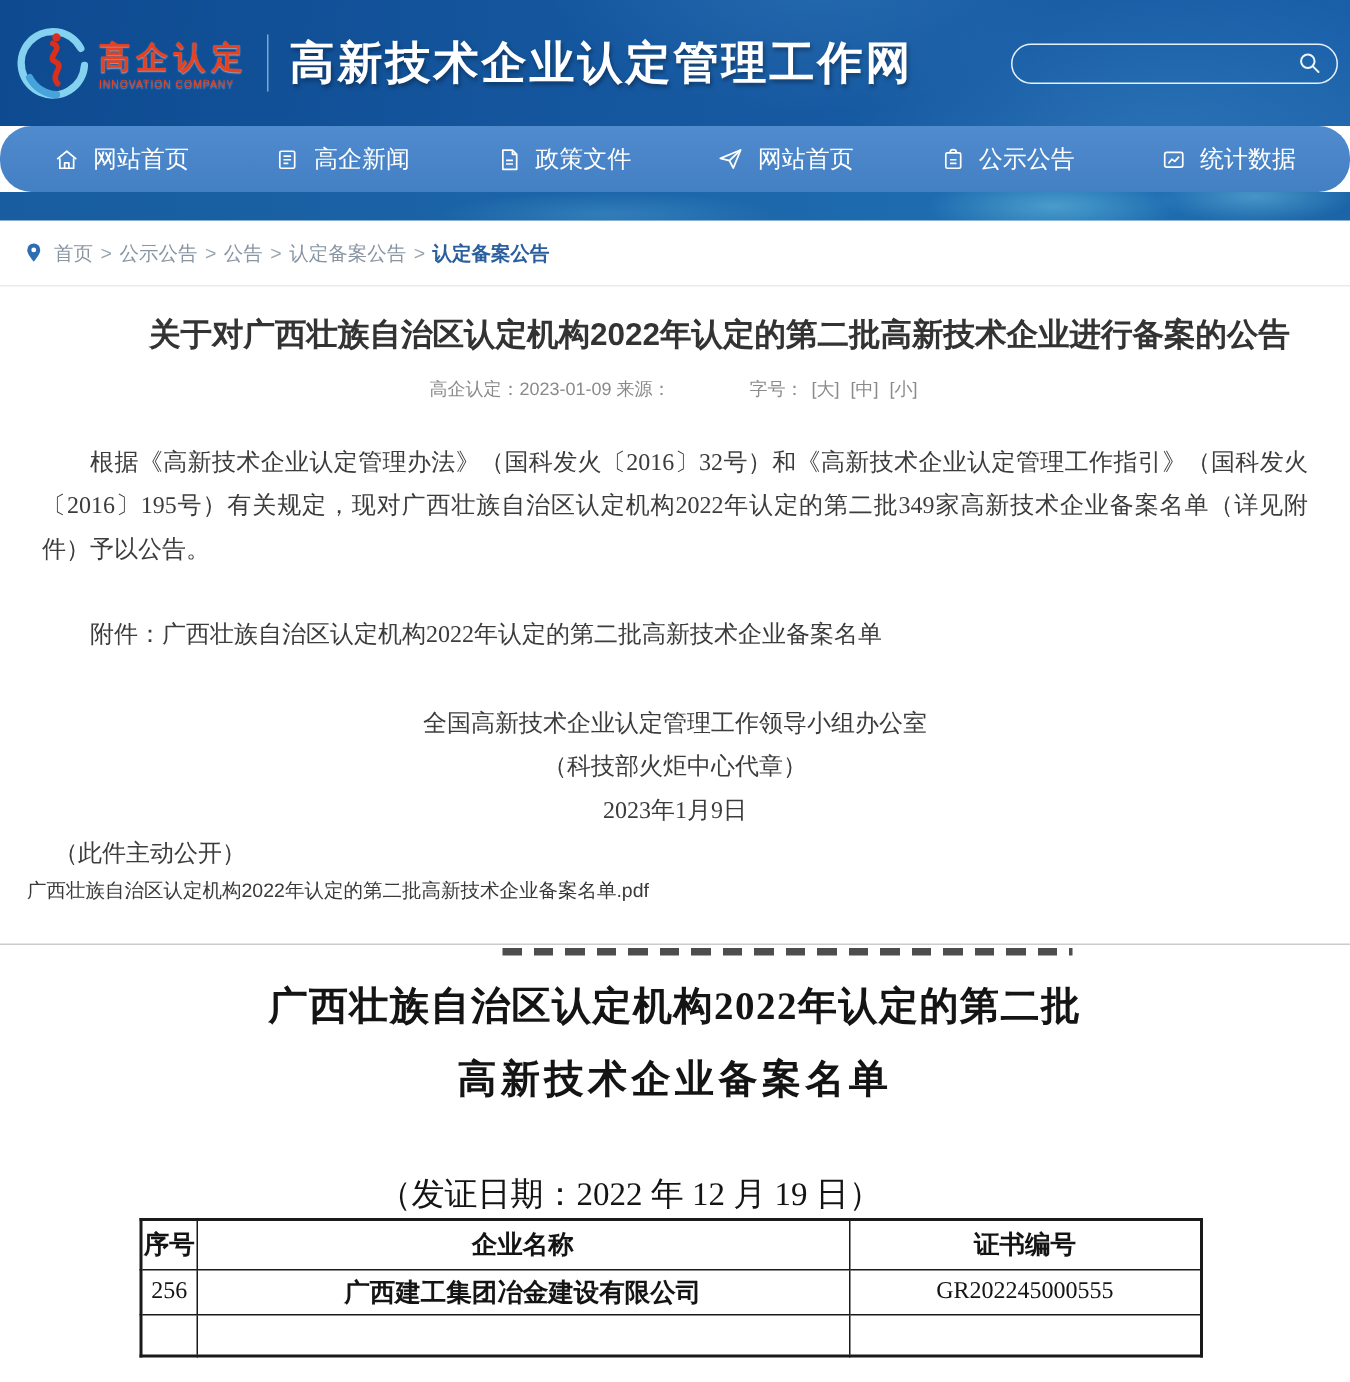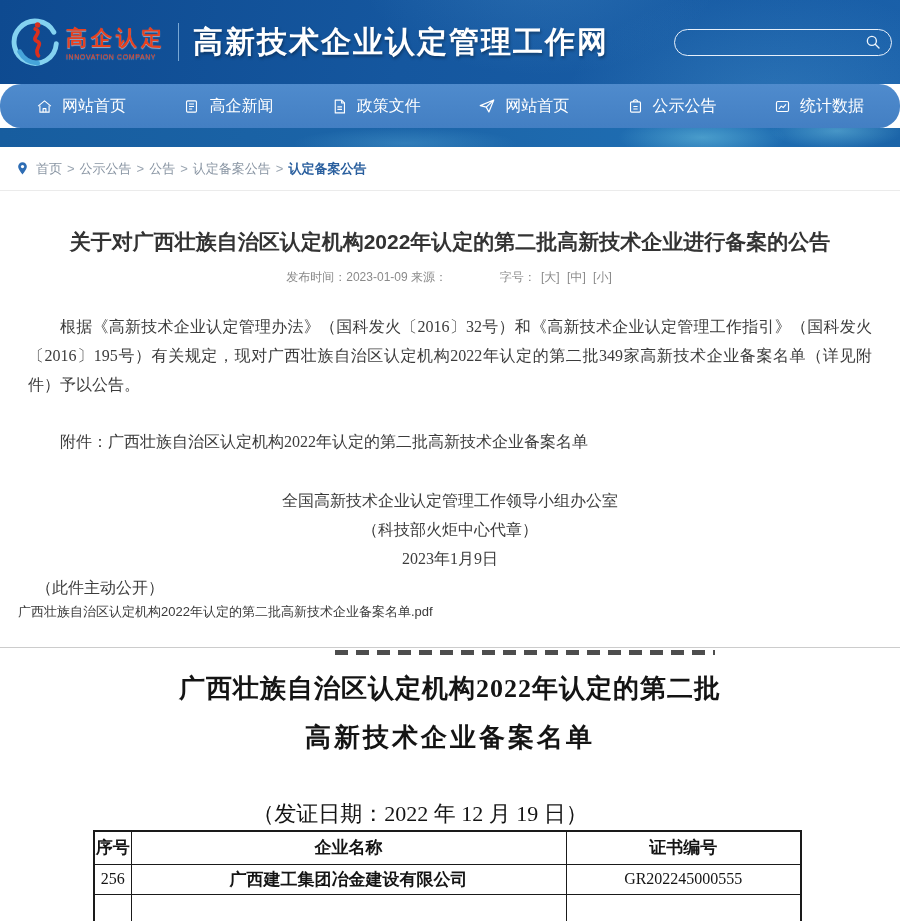--- a/index.html
+++ b/index.html
@@ -50,22 +50,22 @@
 
   
   .breadcrumb { height:44px; display:flex; align-items:center; gap:5px;
                 padding-left:16px; font-size:13px; color:#8995a3; border-bottom:1px solid #ebebeb; }
   .breadcrumb .crumb { cursor:pointer; }
   .breadcrumb .sep { color:#9aa5b1; }
   .breadcrumb .current { color:#2a5f9e; font-weight:bold; }
   .pin { display:flex; margin-right:2px; }
 
   
-  .article-title { text-align:center; font-size:21px; line-height:29px; font-weight:bold;
-                   color:#333; margin:36px 40px 0; }
+  .article-title { text-align:right; font-size:21px; line-height:29px; font-weight:bold;
+                   color:#333; margin:18px 40px 0; }
   .article-meta { text-align:center; margin-top:13px; font-size:12px; color:#8a8a8a; }
   .meta-gap { display:inline-block; width:46px; }
   .size-ctrl { color:#8a8a8a; cursor:pointer; margin:0 2px; }
 
   .article-body { font-family:"Liberation Serif", serif; font-size:16px; color:#3c3c3c;
                   margin:26px 28px 0; line-height:29px; }
   .p-plain { margin:0; }
   .p-indent { margin:0; text-indent:2em; text-align:justify; }
   .p-attach { margin:28px 0 0; text-indent:2em; }
   .p-center { margin:0; text-align:center; }
@@ -205,21 +205,21 @@
   <span class="sep">&gt;</span>
   <span class="crumb">认定备案公告</span>
   <span class="sep">&gt;</span>
   <span class="current">认定备案公告</span>
 </div>
 
 
 <h1 class="article-title">关于对广西壮族自治区认定机构2022年认定的第二批高新技术企业进行备案的公告</h1>
 
 <div class="article-meta">
-  <span>发布时间：</span><span>2023-01-09</span>
+  <span>高企认定：</span><span>2023-01-09</span>
   <span>来源：</span>
   <span class="meta-gap"></span>
   <span>字号：</span>
   <span class="size-ctrl">[大]</span>
   <span class="size-ctrl">[中]</span>
   <span class="size-ctrl">[小]</span>
 </div>
 
 <div class="article-body">
   <p class="p-indent">根据《高新技术企业认定管理办法》（国科发火〔2016〕32号）和《高新技术企业认定管理工作指引》（国科发火〔2016〕195号）有关规定，现对广西壮族自治区认定机构2022年认定的第二批349家高新技术企业备案名单（详见附件）予以公告。</p>

